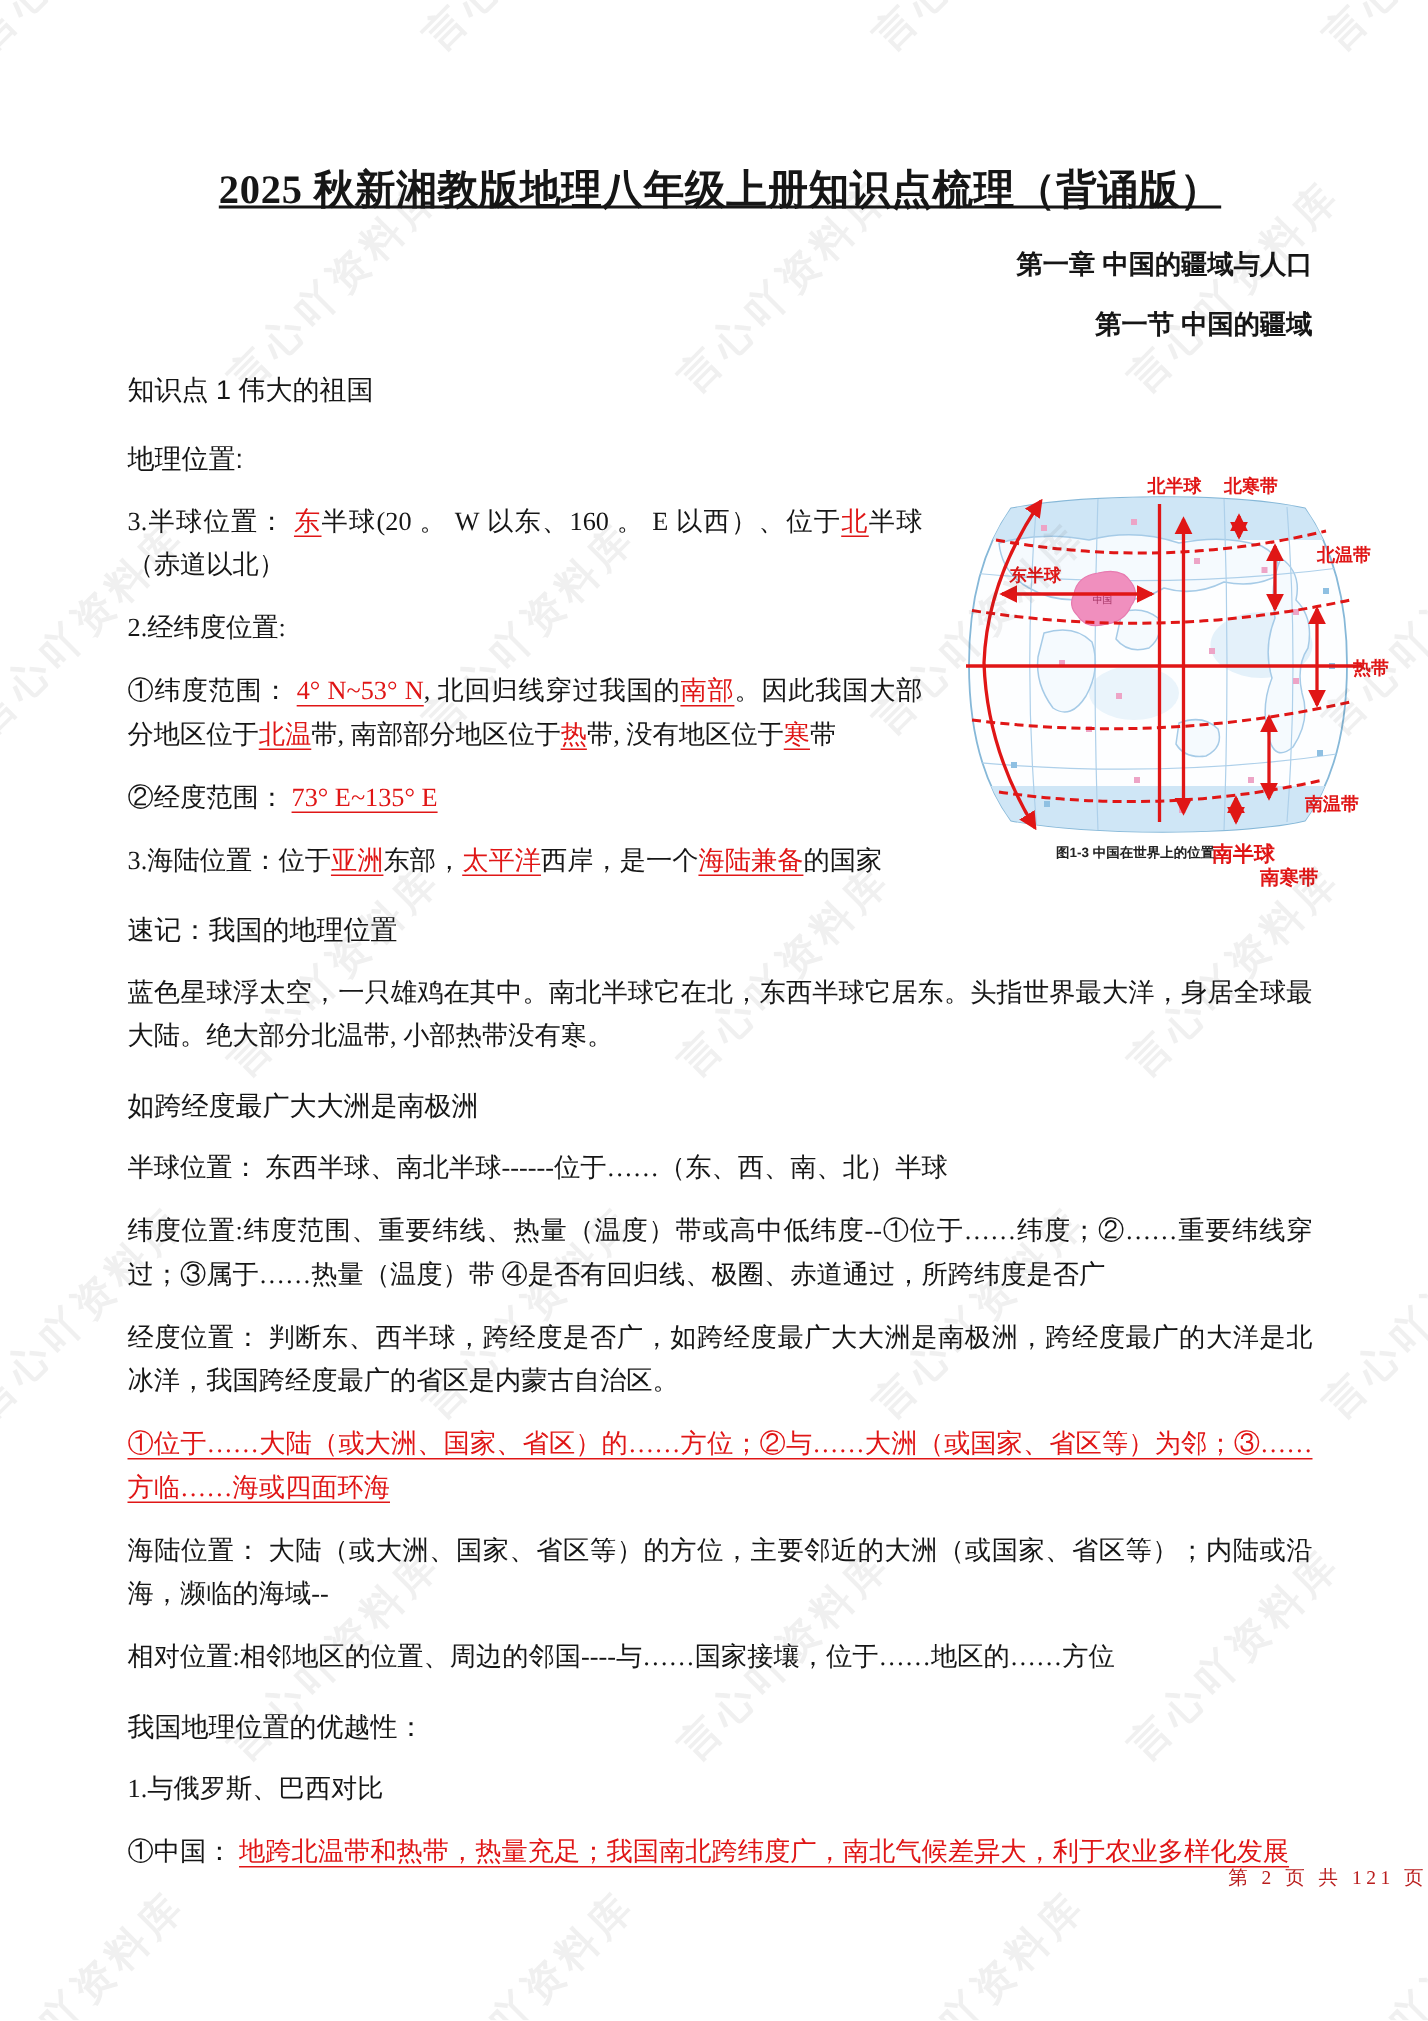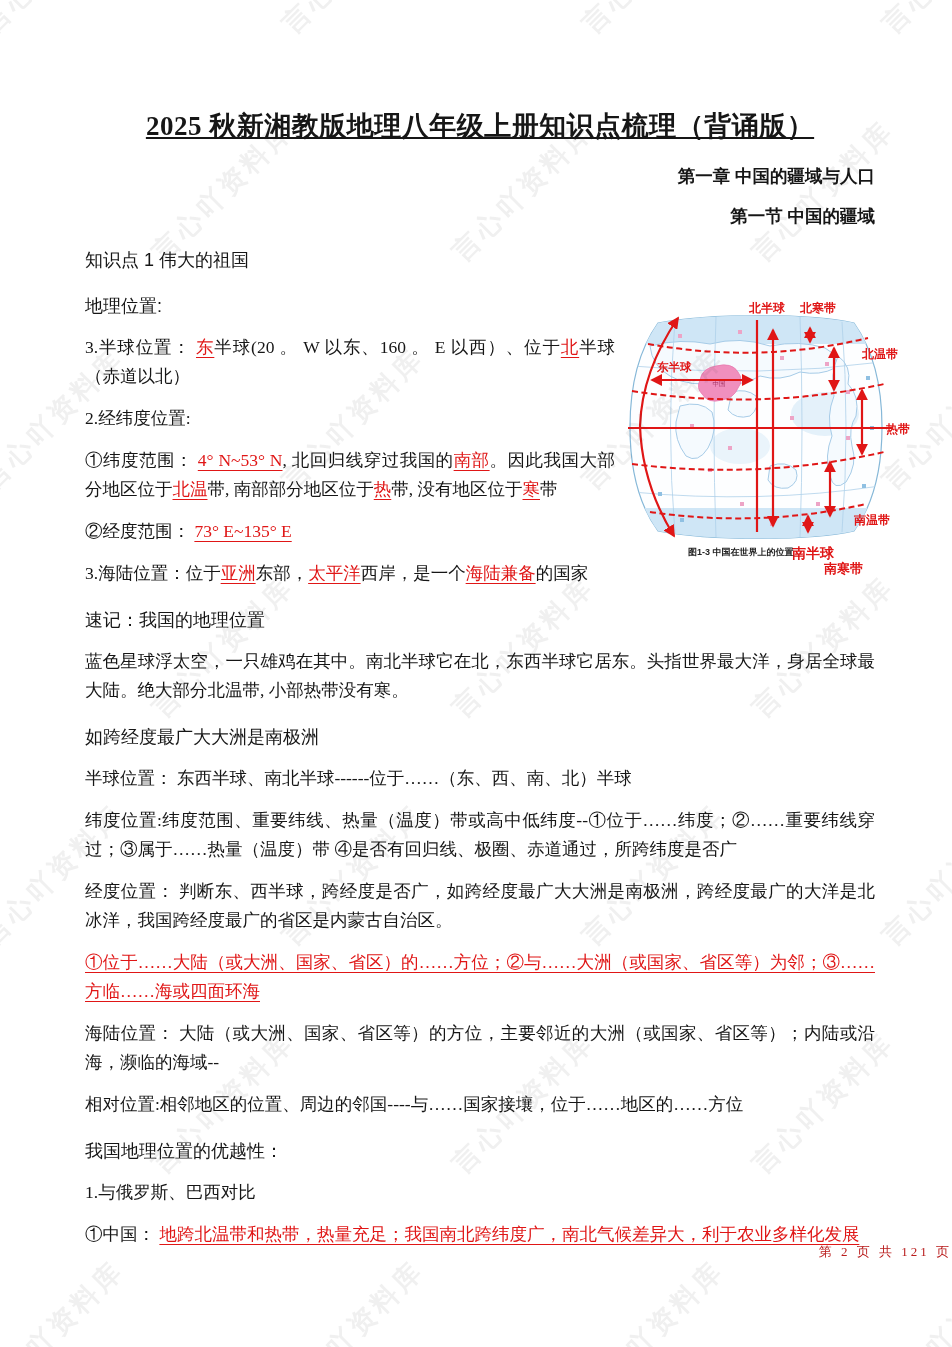--- a/index.html
+++ b/index.html
@@ -13,21 +13,21 @@
   .section{margin-top:16px;}
   .hd{font-family:"Liberation Sans","DejaVu Sans",sans-serif;font-weight:normal;font-size:18px;
       margin:19px 0 0 0;line-height:27px;}
   p.body{font-size:17.5px;line-height:29px;margin:13px 0 0 0;text-align:justify;}
   p.narrow{width:530px;}
   .rd{color:#e01616;}
   .ul{text-decoration:underline;text-decoration-color:#e01616;text-underline-offset:4px;
       text-decoration-thickness:1.3px;}
   .footer{position:absolute;left:0;right:0;top:1243px;text-align:right;font-size:13px;
       letter-spacing:3px;color:#b91c1c;z-index:1;}
-  .map-fig{position:absolute;left:620px;top:296px;width:292px;height:284px;margin:0;z-index:1;}
+  .map-fig{position:absolute;left:620px;top:296px;width:292px;height:284px;margin:16px;z-index:1;}
   .wm-layer{position:absolute;inset:0;z-index:2;pointer-events:none;overflow:hidden;}
   .wm{position:absolute;white-space:nowrap;font-family:"Liberation Sans","DejaVu Sans",sans-serif;
       font-size:27px;letter-spacing:4px;color:rgba(60,60,60,0.075);font-weight:bold;
       transform:rotate(-45deg);}
 </style>
 </head>
 <body>
 
 <div class="page">
 

